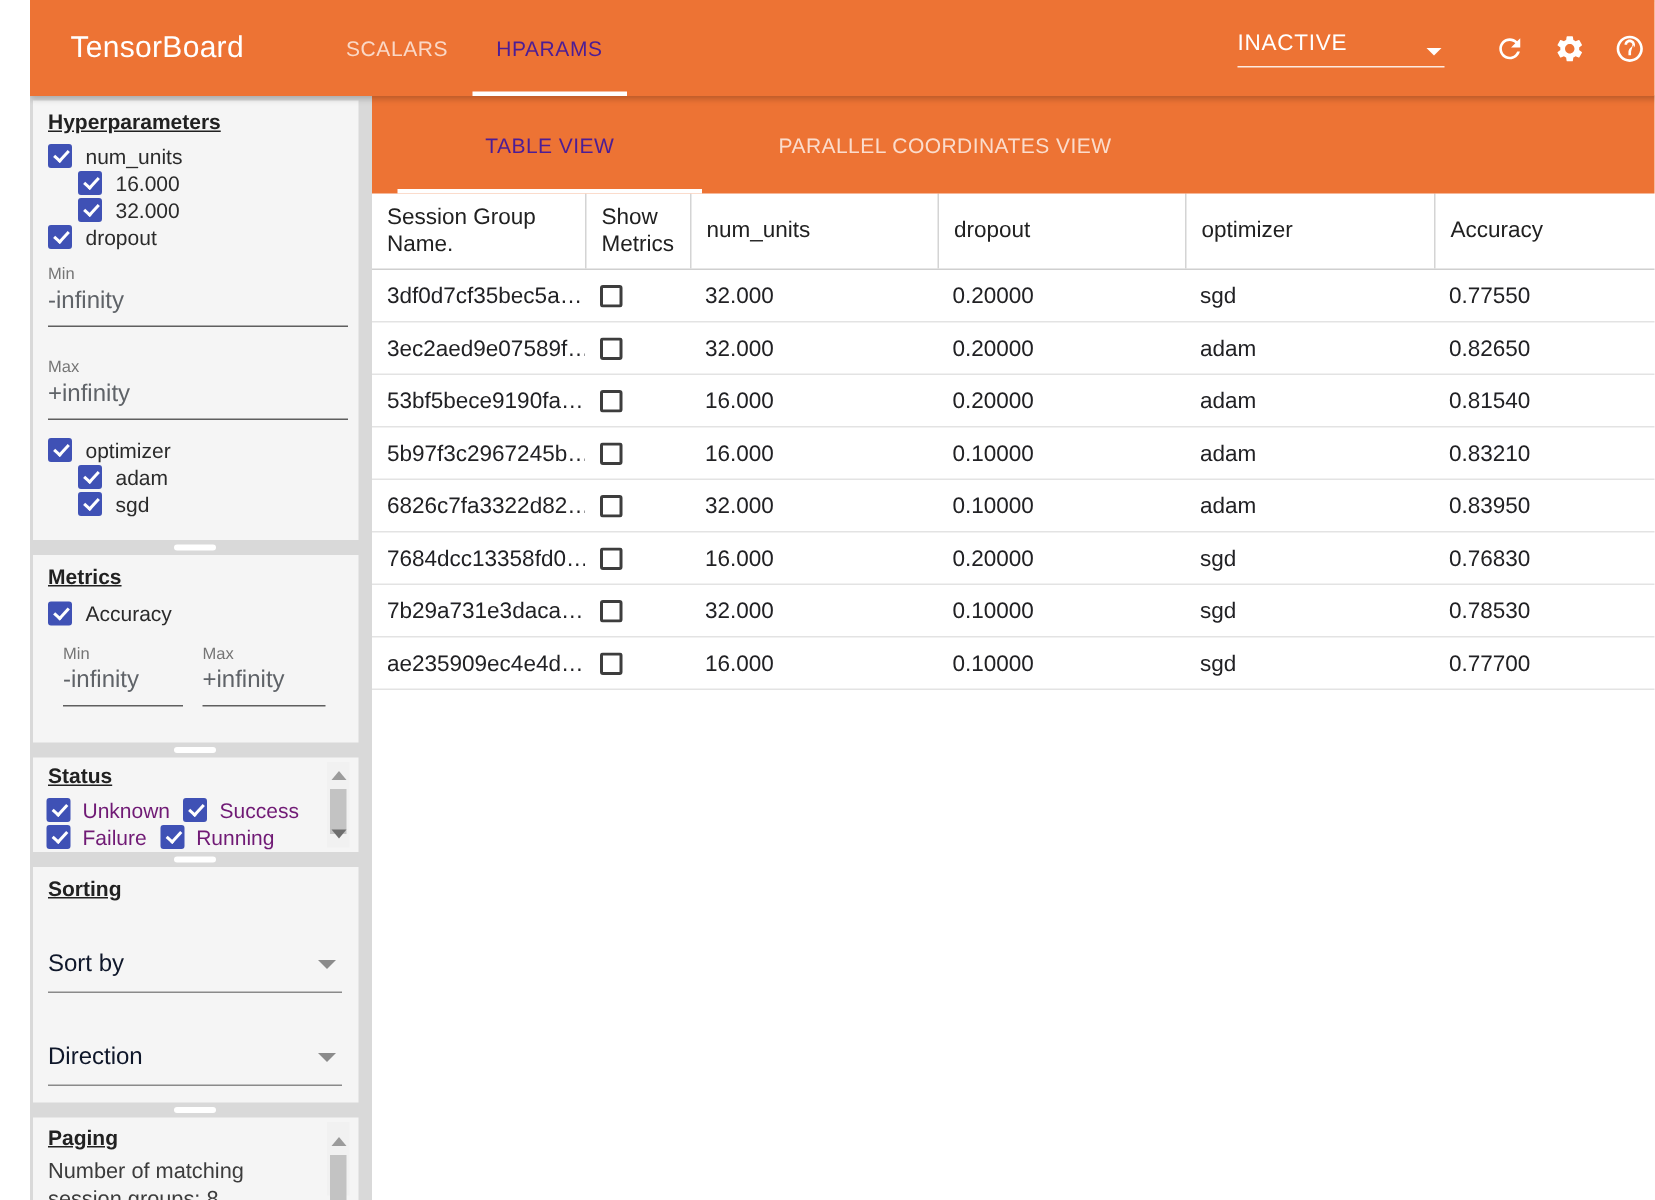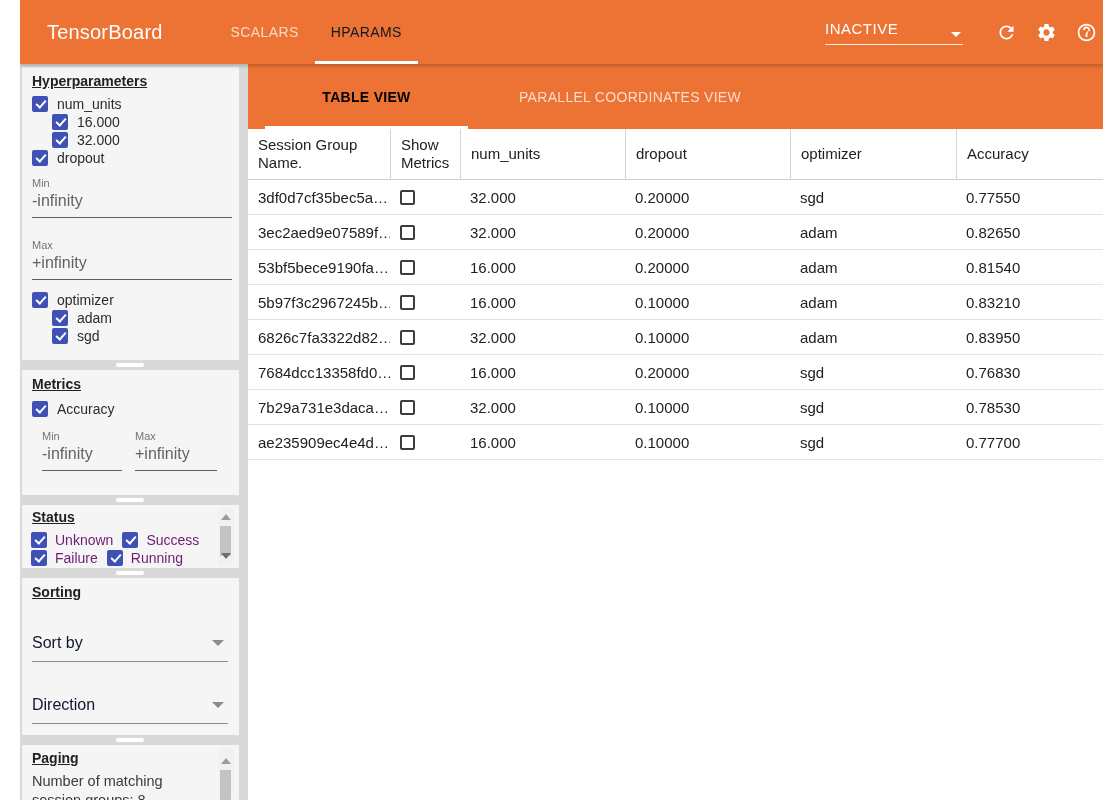--- a/index.html
+++ b/index.html
@@ -7,21 +7,21 @@
   body { font-family:"Liberation Sans", sans-serif; background:#fff; }
   .app { position:relative; width:1103px; height:800px; overflow:hidden; background:#fff;margin-left:20px; }
 
   
   .appbar { position:absolute; top:0; left:0; width:1103px; height:64px; background:#ed7334;
             display:flex; align-items:center; z-index:10; box-shadow:0 2px 4px rgba(0,0,0,.22); }
   .logo { color:#fff; font-size:20px; font-weight:500; margin-left:27px; letter-spacing:.2px; }
   .nav-tabs { display:flex; height:64px; margin-left:52px; }
   .nav-tab { padding:0 16px; display:flex; align-items:center; position:relative;
              color:rgba(255,255,255,.72); font-size:14px; font-weight:500; letter-spacing:.4px; cursor:pointer; }
-  .nav-tab.active { color:#0f172a; }
+  .nav-tab.active { color:#4c1d95; }
   .nav-tab.active::after { content:''; position:absolute; left:0; right:0; bottom:0; height:3px; background:#fff; }
   .appbar-right { margin-left:auto; display:flex; align-items:center; margin-right:26px; }
   .run-select { width:138px; border-bottom:1px solid rgba(255,255,255,.85); color:#fff; font-size:15px;
                 letter-spacing:.5px; display:flex; align-items:flex-end; justify-content:space-between;
                 padding-bottom:7px; margin-right:14px; cursor:pointer; }
   .caret-white { width:0; height:0; border-left:5px solid transparent; border-right:5px solid transparent;
                  border-top:5px solid #fff; margin-right:2px; }
   .icon-btn { width:21px; height:21px; margin-left:19px; cursor:pointer; }
   .icon-btn svg { display:block; width:21px; height:21px; fill:#fff; }
 
@@ -60,21 +60,21 @@
   .ms-thumb { position:absolute; left:2px; width:11px; background:#c3c3c3; cursor:grab; }
   .p-status .ms-thumb { top:18px; height:30px; }
   .p-paging .ms-up { top:10px; }
   .p-paging .ms-thumb { top:22px; height:40px; }
 
   
   .main { position:absolute; top:64px; left:228px; width:875px; height:736px; background:#fff; }
   .viewtabs { position:relative; height:65px; background:#ed7334; }
   .vtab { position:absolute; top:0; height:65px; display:flex; align-items:center; justify-content:center;
           color:rgba(255,255,255,.75); font-size:14px; font-weight:500; letter-spacing:.3px; cursor:pointer; }
-  .vtab.active { color:#000000;font-weight:bold; }
+  .vtab.active { color:#4c1d95; }
   .vtab.active::after { content:''; position:absolute; left:0; right:0; bottom:0; height:3px; background:#fff; }
   .vt1 { left:17px;  width:203px; }
   .vt2 { left:220px; width:324px; }
   .vt3 { left:544px; width:316px; }
 
   .thead { display:flex; height:51px; align-items:center; border-bottom:1px solid #cfcfcf; }
   .th { height:100%; display:flex; align-items:center; padding-left:10px; font-size:15px; font-weight:500;
         color:#212121; line-height:1.22; }
   .th + .th { border-left:1px solid #d4d4d4; }
   .c1 { width:142px; } .c2 { width:70px; } .c3 { width:165px; } .c4 { width:165px; } .c5 { width:166px; } .c6 { flex:1; }

